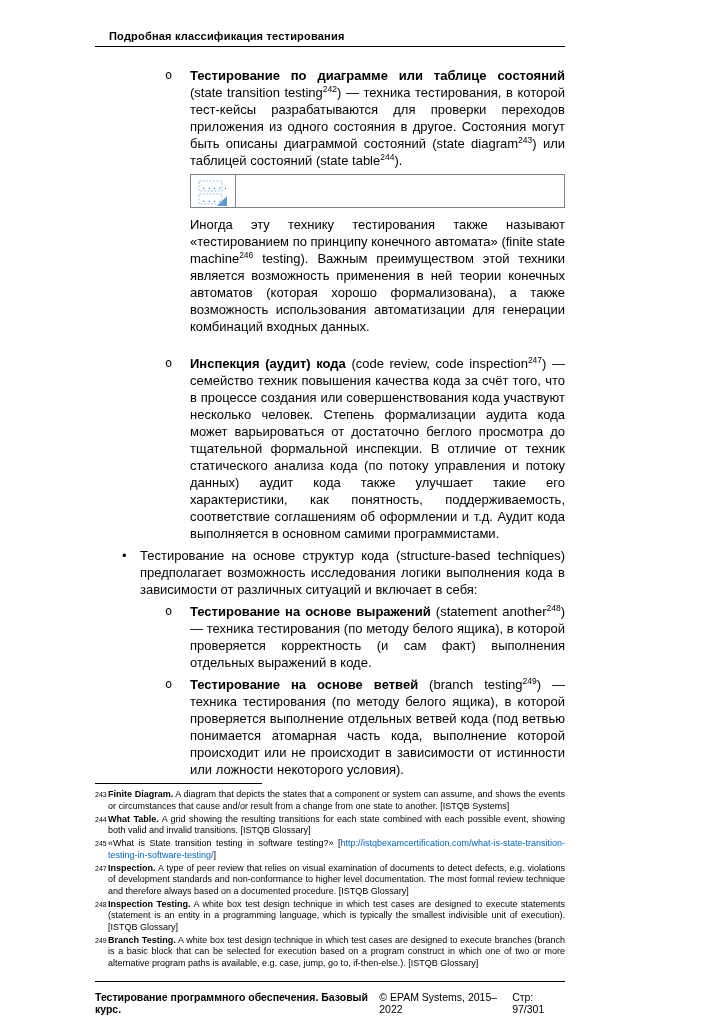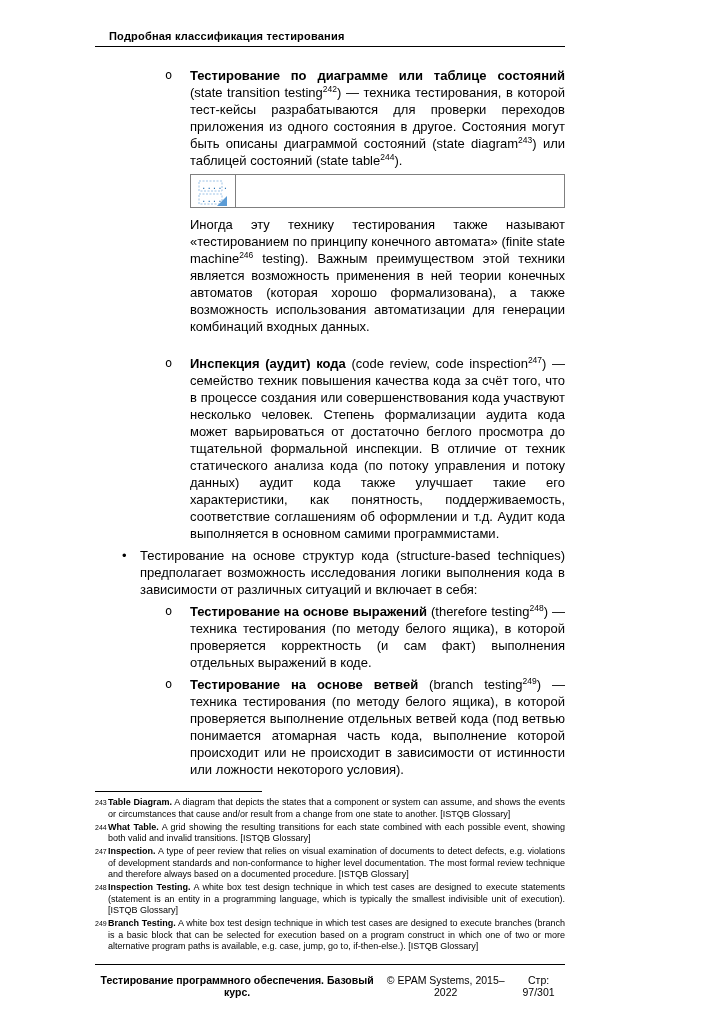--- a/index.html
+++ b/index.html
@@ -27,21 +27,21 @@
   .callout { display: flex; margin: 2px 0 8px 95px; border: 1px solid #7f7f7f; }
   .callout-icon { flex: 0 0 45px; border-right: 1px solid #7f7f7f; display: flex; justify-content: center; padding-top: 5px; }
   .callout-text { flex: 1; padding: 2px 6px 3px 7px; text-align: justify; }
   .footnotes { margin-top: auto; font-size: 9px; line-height: 11.5px; }
   .fn-sep { width: 167px; border-top: 1px solid #000; margin-bottom: 5px; }
   .footnote { position: relative; padding-left: 13px; text-align: justify; margin-bottom: 1.5px; }
   .fn-num { position: absolute; left: 0; top: 0; font-size: 7px; }
   .footnote .link { color: #0563c1; overflow-wrap: anywhere; }
   footer { margin-top: 10px; }
   .footer-rule { border-top: 1.6px solid #000; }
-  .footer-row { display: flex; justify-content: space-between; align-items: baseline; padding-top: 9px; font-size: 10.5px; text-align: center; }
+  .footer-row { display: flex; justify-content: space-between; align-items: baseline; padding-top: 9px; font-size: 10.5px; }
 </style>
 </head>
 <body>
 
 <div class="page">
 
   <header>
     <div class="header-title">Подробная классификация тестирования</div>
     <div class="header-rule"></div>
   </header>
@@ -66,33 +66,34 @@
       <div class="item l2">
         <span class="marker">o</span>
         <div class="itext"><span class="b">Инспекция (аудит) кода</span><span> (code review, code inspection</span><sup>247</sup><span>) — семейство техник повышения качества кода за счёт того, что в процессе создания или совершенствования кода участвуют несколько человек. Степень формализации аудита кода может варьироваться от достаточно беглого просмотра до тщательной формальной инспекции. В отличие от техник статического анализа кода (по потоку управления и потоку данных) аудит кода также улучшает такие его характеристики, как понятность, поддерживаемость, соответствие соглашениям об оформлении и т.д. Аудит кода выполняется в основном самими программистами.</span></div>
       </div>
       <div class="item l1">
         <span class="marker">•</span>
         <div class="itext"><span>Тестирование на основе структур кода (structure-based techniques) предполагает возможность исследования логики выполнения кода в зависимости от различных ситуаций и включает в себя:</span></div>
       </div>
       <div class="item l2">
         <span class="marker">o</span>
-        <div class="itext"><span class="b">Тестирование на основе выражений</span><span> (therefore testing</span><sup>248</sup><span>) — техника тестирования (по методу белого ящика), в которой проверяется корректность (и сам факт) выполнения отдельных выражений в коде.</span></div>
+        <div class="itext"><span class="b">Тестирование на основе выражений</span><span> (statement another</span><sup>248</sup><span>) — техника тестирования (по методу белого ящика), в которой проверяется корректность (и сам факт) выполнения отдельных выражений в коде.</span></div>
       </div>
       <div class="item l2">
         <span class="marker">o</span>
         <div class="itext"><span class="b">Тестирование на основе ветвей</span><span> (branch testing</span><sup>249</sup><span>) — техника тестирования (по методу белого ящика), в которой проверяется выполнение отдельных ветвей кода (под ветвью понимается атомарная часть кода, выполнение которой происходит или не происходит в зависимости от истинности или ложности некоторого условия).</span></div>
       </div>
     </main>
 
   <section class="footnotes">
     <div class="fn-sep"></div>
     <div id="footnotes">
-        <div class="footnote"><span class="fn-num">243</span><span class="b">Table Diagram.</span><span> A diagram that depicts the states that a component or system can assume, and shows the events or circumstances that cause and/or result from a change from one state to another. [ISTQB Glossary]</span></div>
+        <div class="footnote"><span class="fn-num">243</span><span class="b">Finite Diagram.</span><span> A diagram that depicts the states that a component or system can assume, and shows the events or circumstances that cause and/or result from a change from one state to another. [ISTQB Systems]</span></div>
         <div class="footnote"><span class="fn-num">244</span><span class="b">What Table.</span><span> A grid showing the resulting transitions for each state combined with each possible event, showing both valid and invalid transitions. [ISTQB Glossary]</span></div>
+        <div class="footnote"><span class="fn-num">245</span><span>«What is State transition testing in software testing?» [</span><span class="link">http://istqbexamcertification.com/what-is-state-transition-testing-in-software-testing/</span><span>]</span></div>
         <div class="footnote"><span class="fn-num">247</span><span class="b">Inspection.</span><span> A type of peer review that relies on visual examination of documents to detect defects, e.g. violations of development standards and non-conformance to higher level documentation. The most formal review technique and therefore always based on a documented procedure. [ISTQB Glossary]</span></div>
         <div class="footnote"><span class="fn-num">248</span><span class="b">Inspection Testing.</span><span> A white box test design technique in which test cases are designed to execute statements (statement is an entity in a programming language, which is typically the smallest indivisible unit of execution). [ISTQB Glossary]</span></div>
         <div class="footnote"><span class="fn-num">249</span><span class="b">Branch Testing.</span><span> A white box test design technique in which test cases are designed to execute branches (branch is a basic block that can be selected for execution based on a program construct in which one of two or more alternative program paths is available, e.g. case, jump, go to, if-then-else.). [ISTQB Glossary]</span></div>
       </div>
   </section>
 
   <footer>
     <div class="footer-rule"></div>
     <div class="footer-row">
       <span class="b">Тестирование программного обеспечения. Базовый курс.</span>

